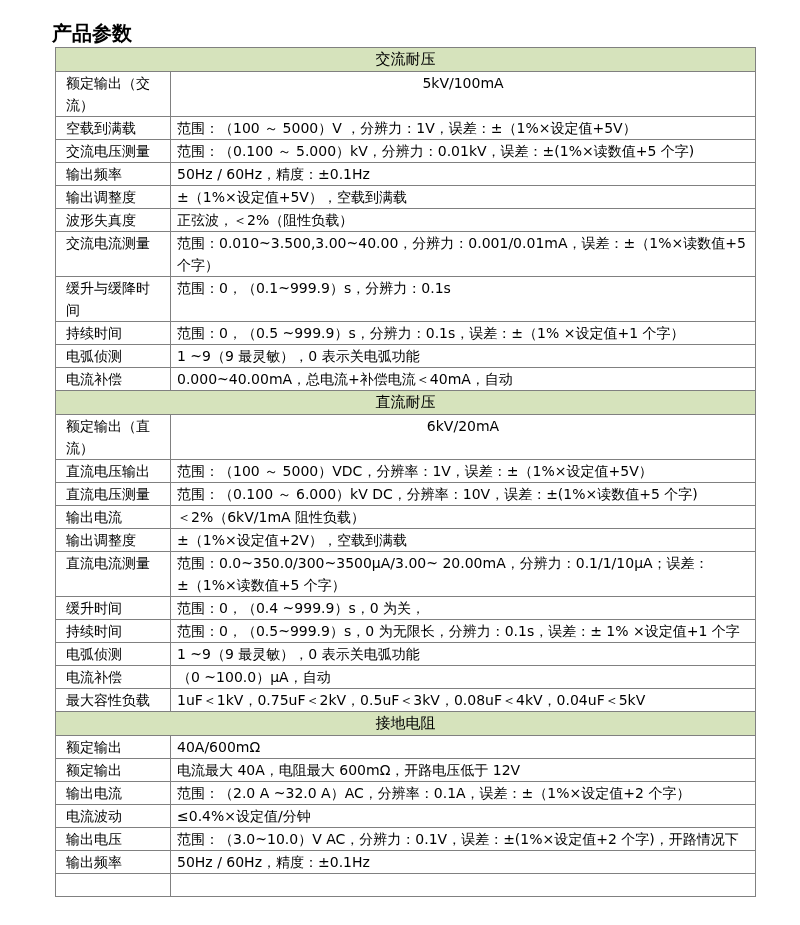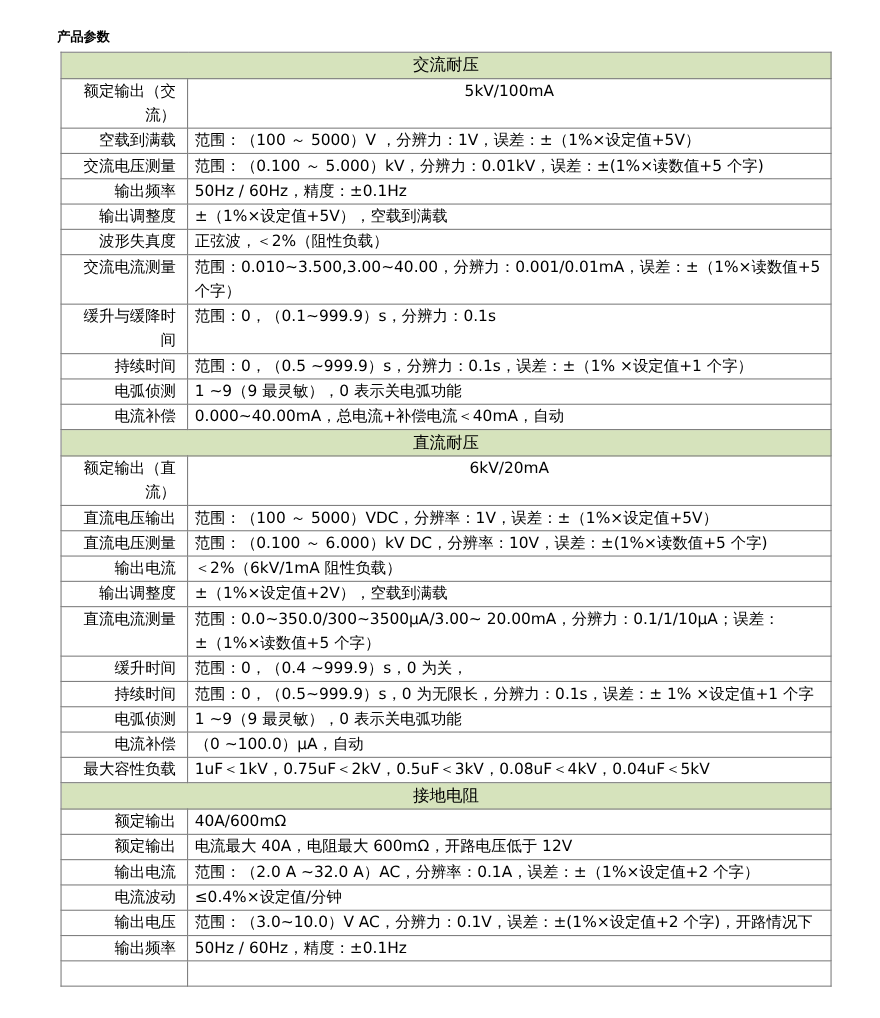--- a/index.html
+++ b/index.html
@@ -11,21 +11,21 @@
     width: 800px;
     height: 925px;
     overflow: hidden;
     font-family: "DejaVu Sans", "Liberation Sans", sans-serif;
     color: #000000;
   }
   .page {
     padding: 24px 0 0 52px;
   }
   .doc-title {
-    font-size: 12px;
+    font-size: 20px;
     font-weight: bold;
     margin: 0 0 5px 0;
     line-height: 18px;
   }
   table.spec-table {
     border-collapse: collapse;
     table-layout: fixed;
     width: 700px;
     margin-left: 3px;
   }
@@ -41,21 +41,21 @@
   .spec-table td.section-header {
     background: var(--header-bg, #d6e3bc);
     text-align: center;
     font-weight: normal;
     font-size: 15px;
     line-height: 21px;
     height: 21px;
   }
   .spec-table td.label-cell {
     width: 95px;
-    text-align: right;
+    text-align: left;
     padding: 0 10px;
     margin-top: 40px;
   }
   .spec-table td.value-cell {
     padding: 0 6px;
   }
   .spec-table td.value-cell.center {
     text-align: center;
   }
 </style>

